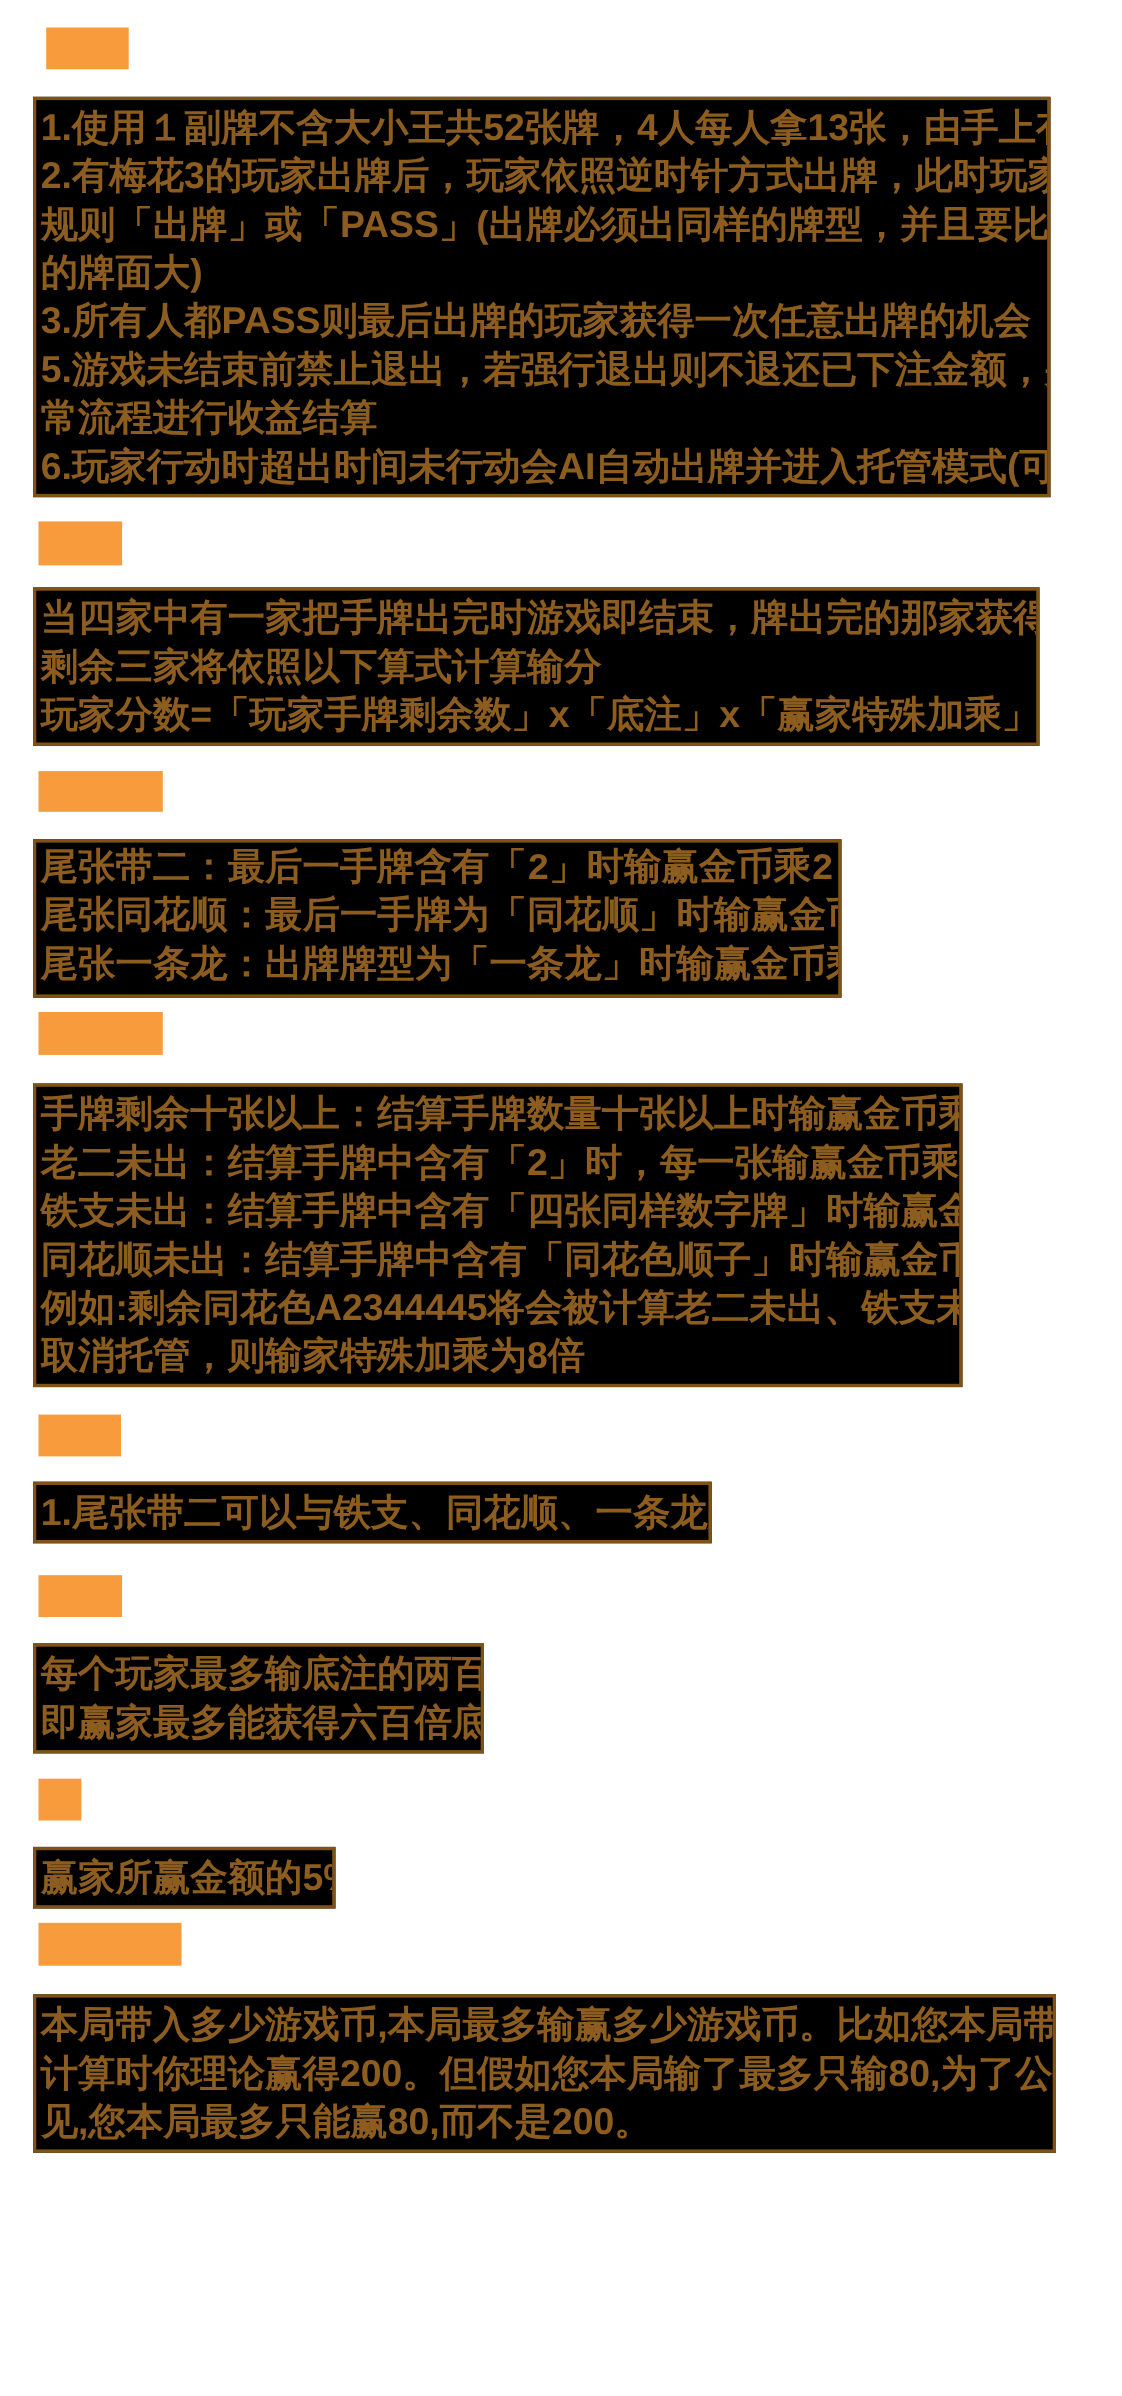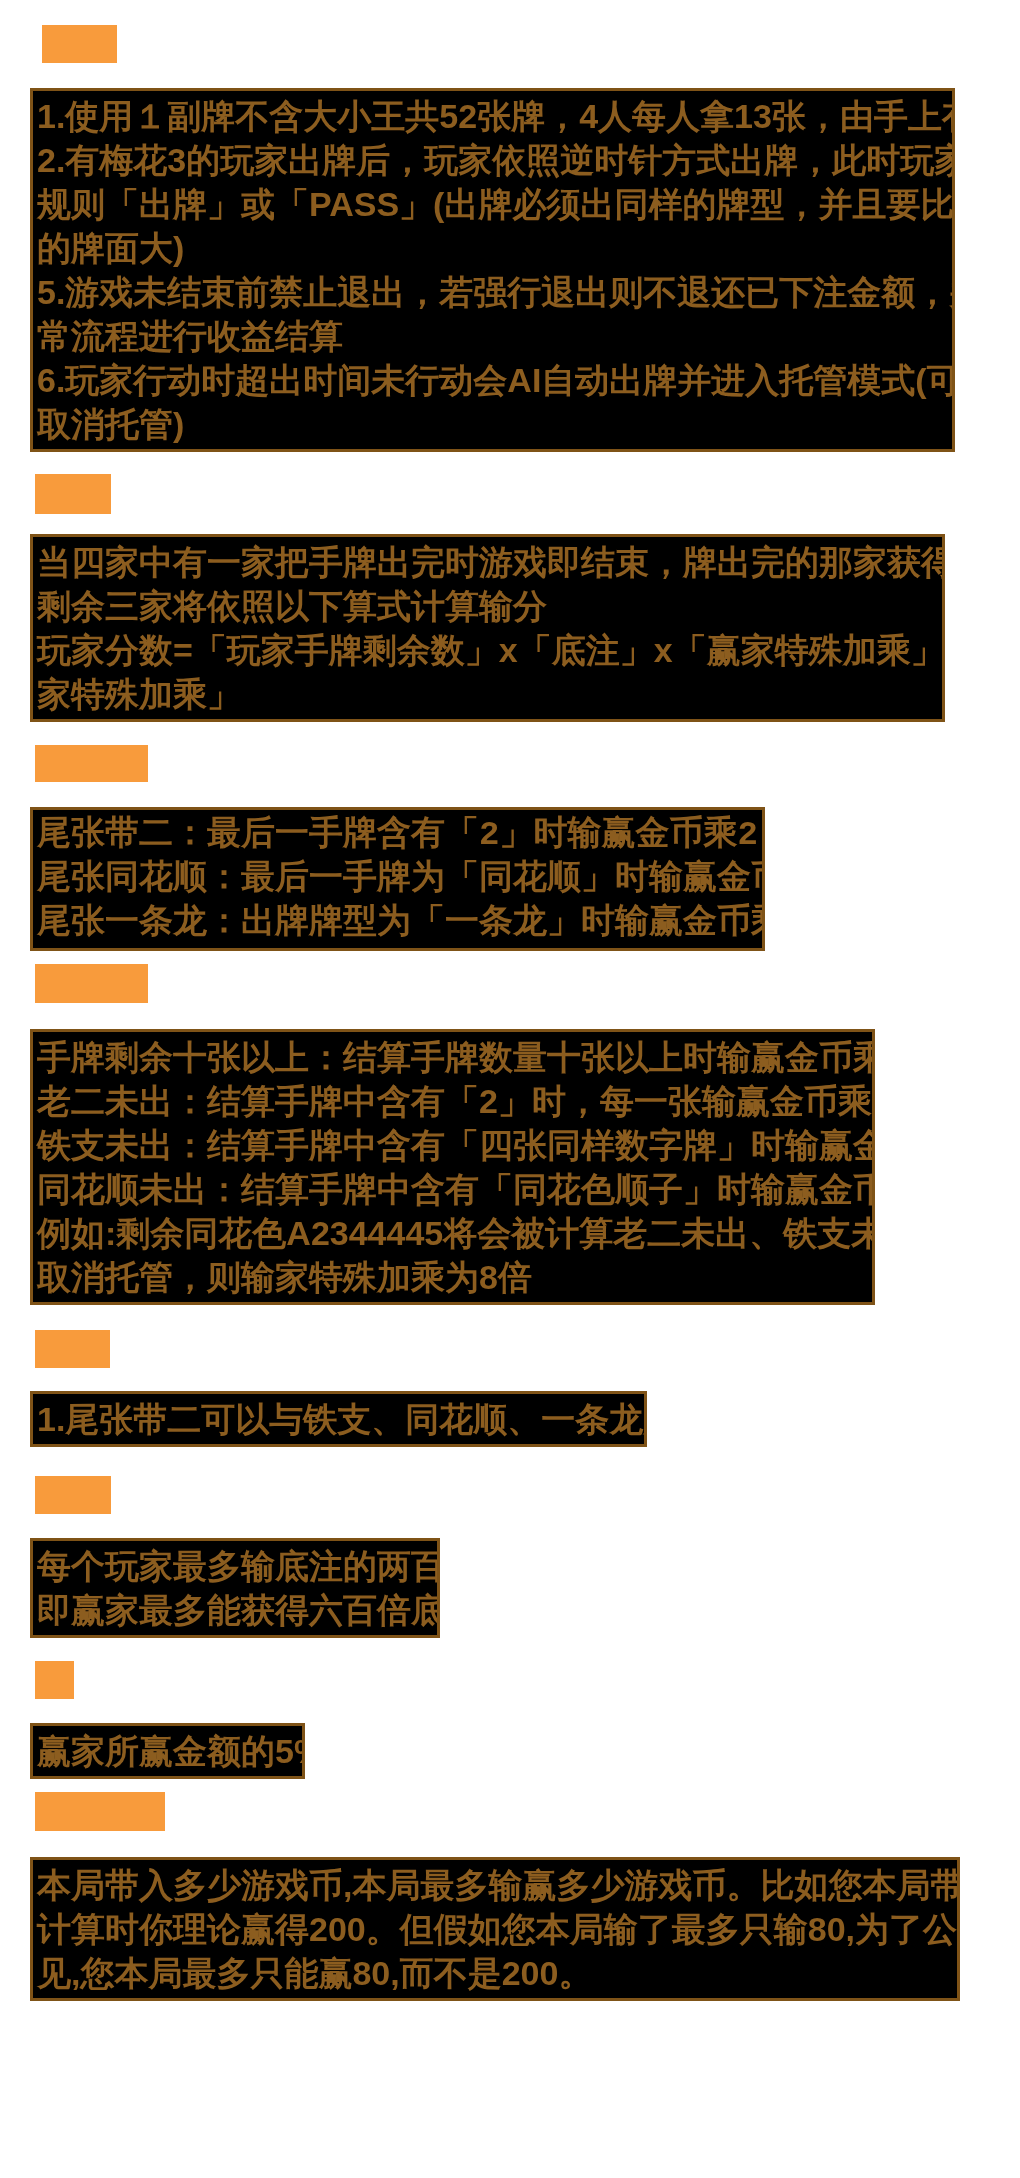--- a/index.html
+++ b/index.html
@@ -52,33 +52,32 @@
 
 <main>
   <div>
       <section class="sec sec-play-rules">
         <div class="badge"></div>
         <div class="block">
           <div class="line">1.使用１副牌不含大小王共52张牌，4人每人拿13张，由手上有梅花</div>
           <div class="line">2.有梅花3的玩家出牌后，玩家依照逆时针方式出牌，此时玩家可按</div>
           <div class="line">规则「出牌」或「PASS」(出牌必须出同样的牌型，并且要比上一家</div>
           <div class="line">的牌面大)</div>
+          <div class="line">3.所有人都PASS则最后出牌的玩家获得一次任意出牌的机会</div>
           <div class="line">5.游戏未结束前禁止退出，若强行退出则不退还已下注金额，并按正</div>
           <div class="line">常流程进行收益结算</div>
           <div class="line">6.玩家行动时超出时间未行动会AI自动出牌并进入托管模式(可点击</div>
-          <div class="line">取消托管)</div>
         </div>
       </section>
       <section class="sec sec-settlement">
         <div class="badge"></div>
         <div class="block">
           <div class="line">当四家中有一家把手牌出完时游戏即结束，牌出完的那家获得胜利，</div>
           <div class="line">剩余三家将依照以下算式计算输分</div>
           <div class="line">玩家分数=「玩家手牌剩余数」x「底注」x「赢家特殊加乘」x「玩</div>
-          <div class="line">家特殊加乘」</div>
         </div>
       </section>
       <section class="sec sec-winner-special">
         <div class="badge"></div>
         <div class="block">
           <div class="line">尾张带二：最后一手牌含有「2」时输赢金币乘2</div>
           <div class="line">尾张同花顺：最后一手牌为「同花顺」时输赢金币乘2</div>
           <div class="line">尾张一条龙：出牌牌型为「一条龙」时输赢金币乘2</div>
         </div>
       </section>

